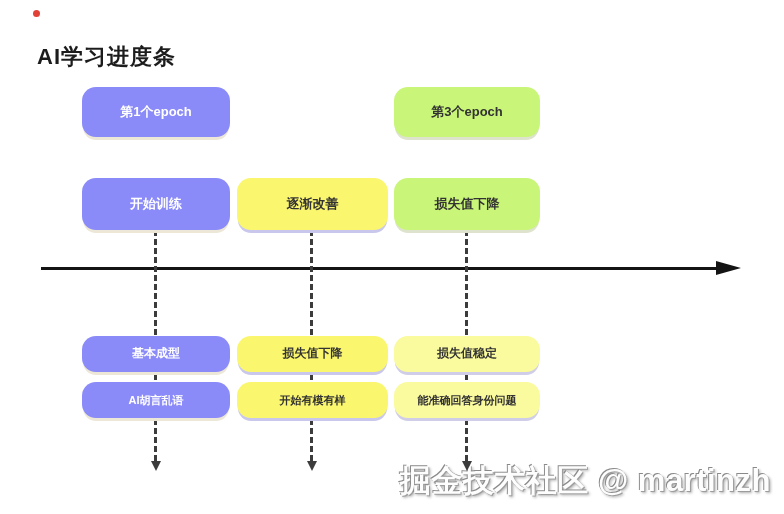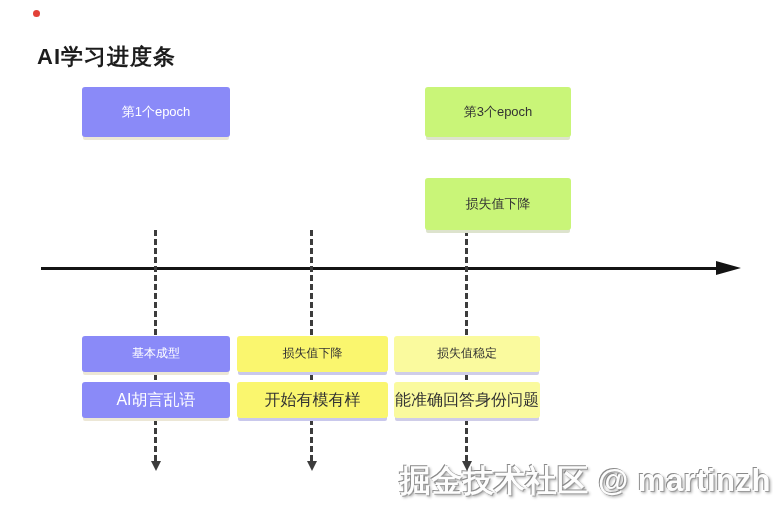--- a/index.html
+++ b/index.html
@@ -6,35 +6,35 @@
   .canvas{
     position:relative;width:773px;height:514px;background:#ffffff;overflow:hidden;
     font-family:"Liberation Sans","DejaVu Sans",sans-serif;
   }
   .red-dot{position:absolute;left:33px;top:10px;width:7px;height:7px;border-radius:50%;background:#e24138;}
   .title{
     position:absolute;left:37px;top:42px;font-size:22px;font-weight:800;color:#1c1c1c;letter-spacing:1px;
   }
   .box{
     position:absolute;display:flex;align-items:center;justify-content:center;
-    border-radius:3px;font-size:13px;font-weight:400;text-align:center;z-index:3;
+    border-radius:14px;font-size:13px;font-weight:700;text-align:center;z-index:3;
     line-height:1.1;
   }
   .c-purple{background:#8a8af8;color:#ffffff;box-shadow:0 4px 0 -1px #ece7d6;}
   .c-yellow{background:#faf66e;color:#333333;box-shadow:0 4px 0 -1px #c9c8ec;}
-  .c-green{background:#c9f578;color:#333333;box-shadow:0 4px 0 -1px #dde3cd;margin-left:31px;}
+  .c-green{background:#c9f578;color:#333333;box-shadow:0 4px 0 -1px #dde3cd;}
   .c-pale{background:#fafa9e;color:#333333;box-shadow:0 4px 0 -1px #cfcde8;}
   
   .col1{left:82px;width:148px;}
   .col2{left:237px;width:151px;}
   .col3{left:394px;width:146px;}
   .row-epoch{top:87px;height:50px;}
   .row-status{top:178px;height:52px;}
   .row-note1{top:336px;height:36px;font-size:12px;}
-  .row-note2{top:382px;height:36px;font-size:16px;}
+  .row-note2{top:382px;height:36px;font-size:11px;}
   
   .timeline{position:absolute;left:41px;top:267px;width:679px;height:3px;background:#141414;z-index:1;}
   .timeline-head{
     position:absolute;left:716px;top:261px;width:0;height:0;z-index:1;
     border-left:25px solid #141414;border-top:7px solid transparent;border-bottom:7px solid transparent;
   }
   
   .dashline{position:absolute;top:230px;height:231px;width:0;border-left:3px dashed #3c3c3c;z-index:1;}
   .dash1{left:154px;}
   .dash2{left:310px;}
@@ -56,23 +56,25 @@
 </head>
 <body>
 
 <div class="canvas">
 
   <span class="red-dot"></span>
 
   <div class="title">AI学习进度条</div>
 
   <div class="box col1 row-epoch c-purple">第1个epoch</div>
+  <div class="box col1 row-status c-purple">开始训练</div>
   <div class="box col1 row-note1 c-purple">基本成型</div>
   <div class="box col1 row-note2 c-purple">AI胡言乱语</div>
 
+  <div class="box col2 row-status c-yellow">逐渐改善</div>
   <div class="box col2 row-note1 c-yellow">损失值下降</div>
   <div class="box col2 row-note2 c-yellow">开始有模有样</div>
 
   <div class="box col3 row-epoch c-green">第3个epoch</div>
   <div class="box col3 row-status c-green">损失值下降</div>
   <div class="box col3 row-note2 c-pale">能准确回答身份问题</div>
   <div class="box col3 row-note1 c-pale">损失值稳定</div>
 
   <div class="timeline"></div>
   <div class="timeline-head"></div>

